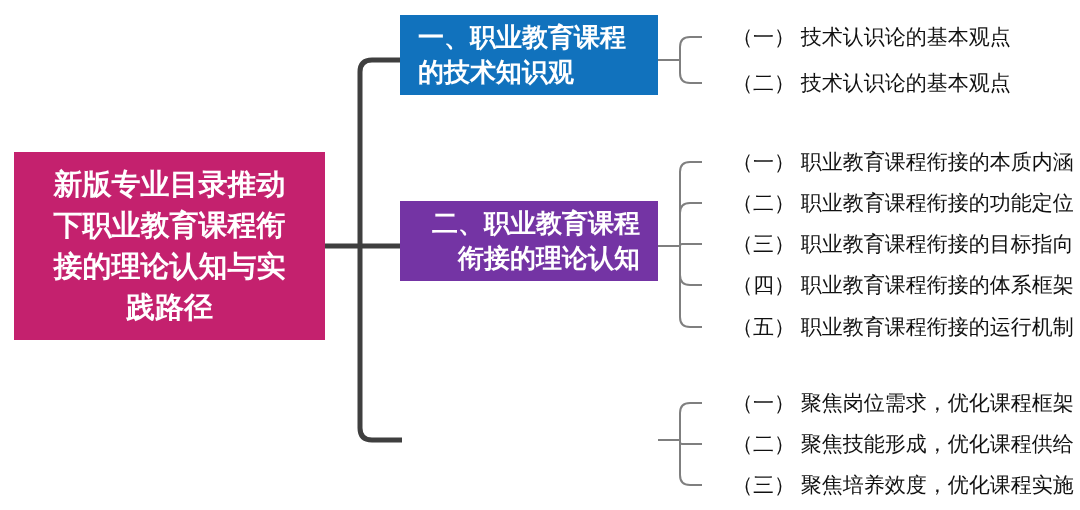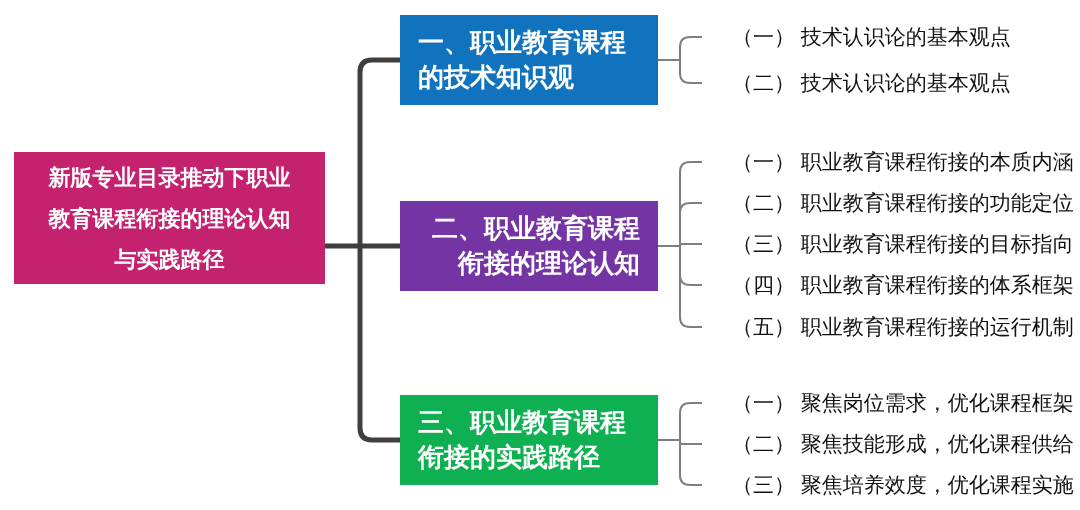--- a/index.html
+++ b/index.html
@@ -19,28 +19,28 @@
   svg.connectors path.trunk { stroke: var(--c-trunk, #3f3f3f); stroke-width: 5; }
   svg.connectors path.bracket { stroke: var(--c-bracket, #7f7f7f); stroke-width: 2; }
 
   .node {
     position:absolute; z-index: 2;
     display:flex; align-items:center;
     color:#ffffff; font-weight:bold;
     box-sizing:border-box;
   }
   .root-box {
-    left:14px; top:152px; width:311px; height:132px;
+    left:14px; top:152px; width:311px; height:188px;
     background: var(--c-root, #c4216e);
     justify-content:center; text-align:center;
-    font-size:22px; line-height:41px;
+    font-size:29px; line-height:41px;
     padding:0 28px;
   }
   .branch-box {
-    left:400px; width:258px; height:90px;
+    left:400px; width:258px; height:80px;
     font-size:26px; line-height:35px;
     padding:0 18px;
     text-align:left;
   }
   .branch-1 { top:15px;  background: var(--c-branch1, #1172bd); }
   .branch-2 { top:201px; background: var(--c-branch2, #7434a4); text-align: right; }
   .branch-3 { top:395px; background: var(--c-branch3, #0eb052); }
 
   .leaf {
     position:absolute; left:732px; height:30px; line-height:30px;
@@ -79,23 +79,20 @@
   <div class="node root-box">
     <span>新版专业目录推动下职业教育课程衔接的理论认知与实践路径</span>
   </div>
 
   <div class="node branch-box branch-1">
     <span>一、职业教育课程的技术知识观</span>
   </div>
   <div class="node branch-box branch-2">
     <span>二、职业教育课程衔接的理论认知</span>
   </div>
-  <div class="node branch-box branch-3">
-    <span>三、职业教育课程衔接的实践路径</span>
-  </div>
 
   <div>
       <div class="leaf" style="top: 22px;">（一） 技术认识论的基本观点</div>
       <div class="leaf" style="top: 68px;">（二） 技术认识论的基本观点</div>
     </div>
 
   <div>
       <div class="leaf" style="top: 147px;">（一） 职业教育课程衔接的本质内涵</div>
       <div class="leaf" style="top: 188px;">（二） 职业教育课程衔接的功能定位</div>
       <div class="leaf" style="top: 229px;">（三） 职业教育课程衔接的目标指向</div>

